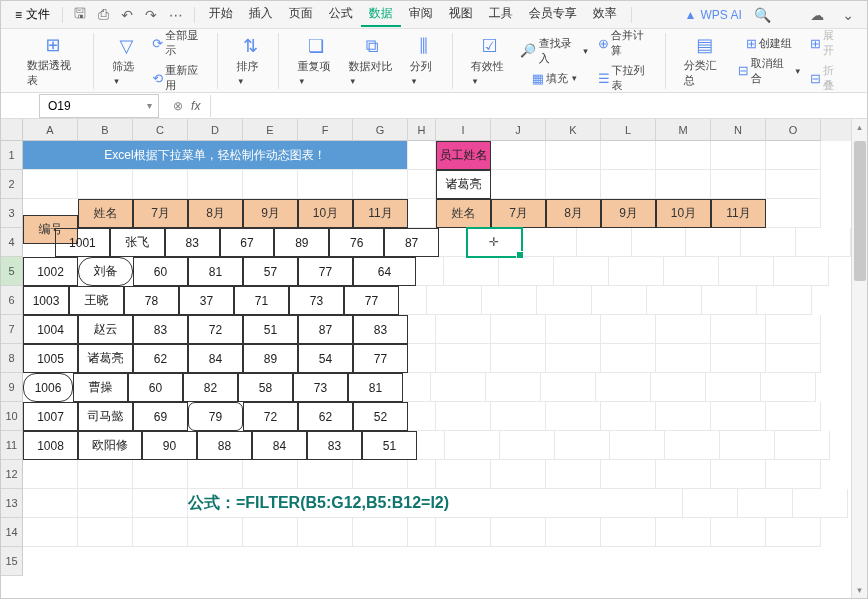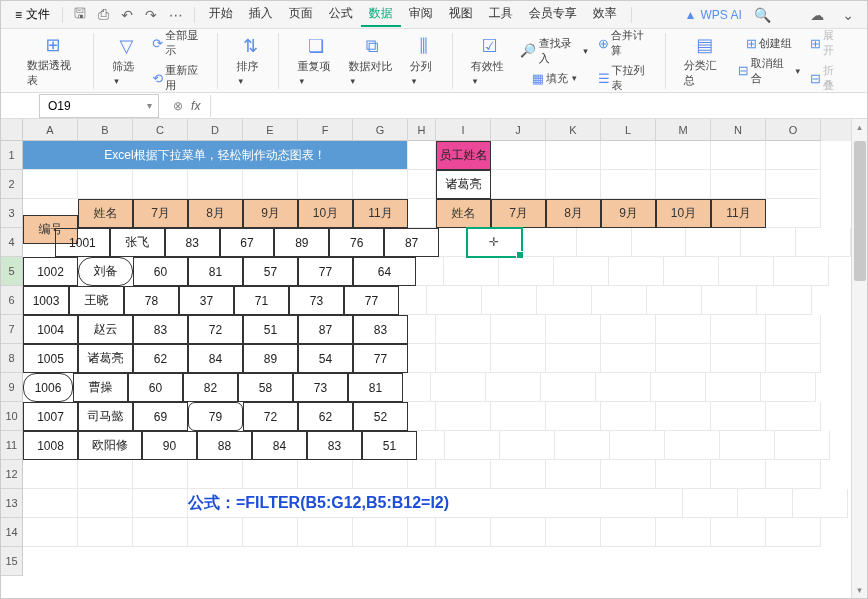--- a/index.html
+++ b/index.html
@@ -39,21 +39,21 @@
 .grid { position: relative; }
 .grid-row { display: flex; height: 29px; }
 .cell { width: 55px; height: 29px; border-right: 1px solid #e8e8e8; border-bottom: 1px solid #e8e8e8; display: flex; align-items: center; justify-content: center; font-size: 12px; color: #222; position: relative; }
 .cell.narrow { width: 28px; }
 .hdr-blue { background: #5b9bd5; color: #fff; font-weight: 500; }
 .hdr-peach { background: #f4c7a0; color: #333; font-weight: 500; border: 1px solid #333 !important; }
 .tbl-border { border: 1px solid #333 !important; }
 .hdr-yellow { background: #ec4899; font-weight: 400; border: 1px solid #333 !important; }
 .active-cell { outline: 2px solid #0a7; outline-offset: -1px; z-index: 2; }
 .active-cell::after { content: ""; position: absolute; right: -3px; bottom: -3px; width: 6px; height: 6px; background: #0a7; border: 1px solid #fff; }
-.formula-text { color: #1d4ed8; font-weight: bold; font-size: 16px; }
+.formula-text { color: #0f766e; font-weight: bold; font-size: 16px; }
 .cursor-icon { font-size: 12px; color: #555; }
 .scrollbar-v { width: 16px; background: #f4f4f4; border-left: 1px solid #ddd; position: relative; }
 .scroll-thumb-v { position: absolute; top: 22px; width: 12px; left: 2px; height: 140px; background: #c8c8c8; border-radius: 2px; }
 .scroll-up, .scroll-down { height: 16px; display: flex; align-items: center; justify-content: center; font-size: 9px; color: #888; cursor: pointer; }
 .scroll-down { position: absolute; bottom: 0; width: 100%; }
 </style>
 </head>
 <body>
 
 <div class="app">

